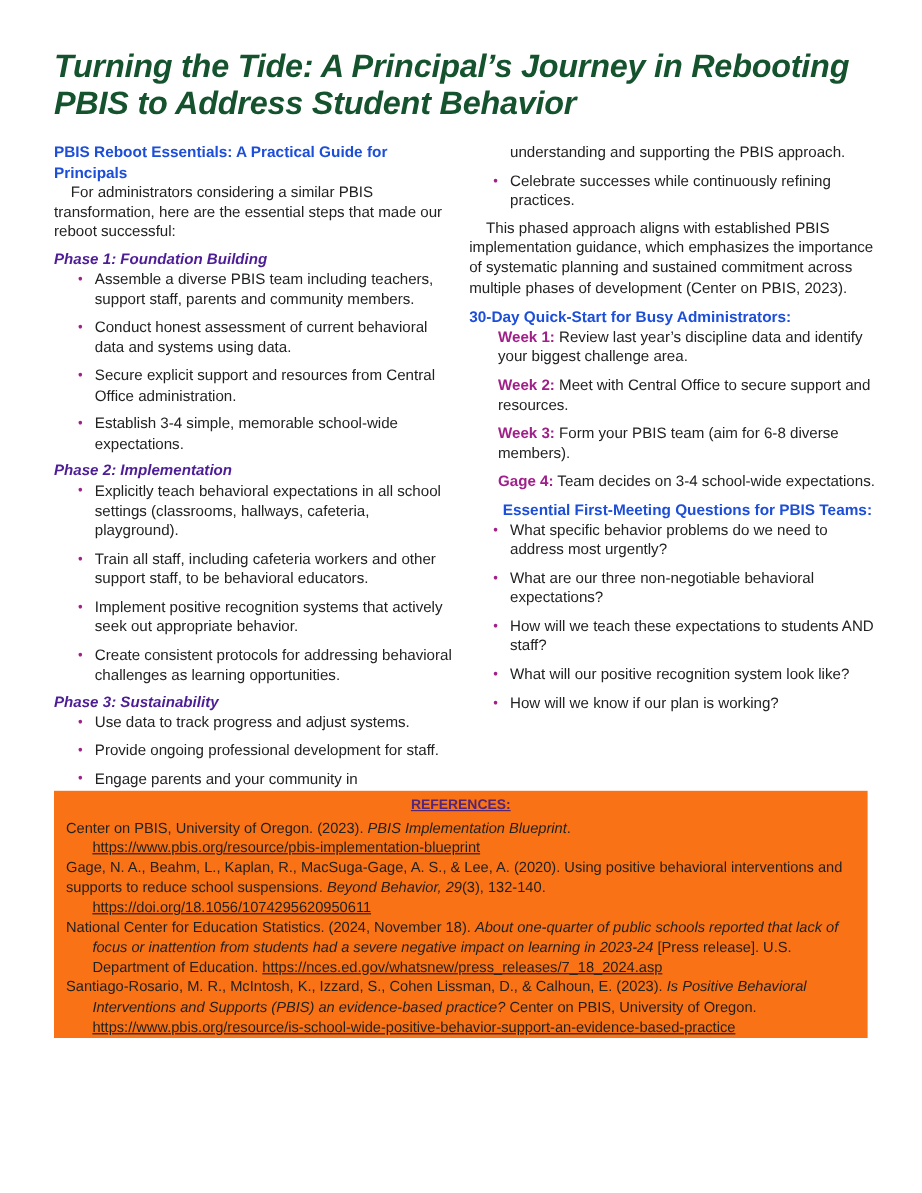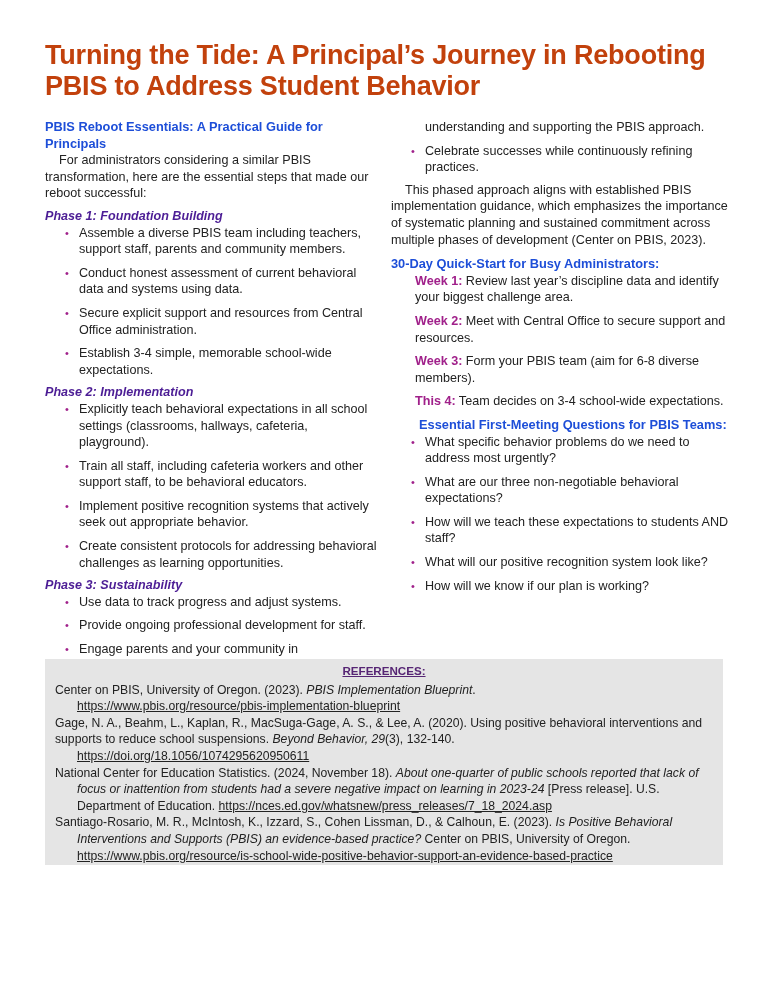--- a/index.html
+++ b/index.html
@@ -1,31 +1,31 @@
 <!DOCTYPE html>
 <html><head>
   <meta charset="utf-8">
   <style>
     html, body { margin: 0; padding: 0; background: #ffffff; }
     body { width: 768px; height: 994px; position: relative; font-family: "Liberation Sans", sans-serif; color: #222; overflow: hidden; }
-    .title { position: absolute; left: 45px; top: 40px; width: 700px; margin: 0; font-family: "Liberation Sans", sans-serif; font-weight: bold; font-size: 27px; line-height: 31px; color: #c2410c; letter-spacing: -0.2px; }
+    .title { position: absolute; left: 45px; top: 40px; width: 700px; margin: 0; font-family: "Liberation Sans", sans-serif; font-weight: bold; font-size: 27px; line-height: 31px; color: #14532d; letter-spacing: -0.2px; font-style: italic; }
     .col { position: absolute; top: 119px; font-size: 12.6px; line-height: 16.6px; color: #222; }
     .col-left { left: 45px; width: 335px; }
     .col-right { left: 391px; width: 340px; }
     .h-purple { color: #1d4ed8; font-weight: bold; font-size: 12.8px; margin: 0; }
     .h-magenta { color: #4c1d95; font-weight: bold; font-style: italic; font-size: 12.6px; margin: 6px 0 0 0; }
     p { margin: 0; }
     .indent-first { text-indent: 14px; }
     ul { list-style: none; margin: 0; padding: 0 0 0 20px; }
     ul li { position: relative; padding-left: 14px; margin: 0 0 7px 0; }
     ul li::before { content: "•"; position: absolute; left: 0; top: 0; color: #a0208a; font-size: 11px; }
     ul li:last-child { margin-bottom: 0; }
     .week { padding-left: 24px; margin: 0 0 7px 0; }
     .week-label { color: #a0208a; font-weight: bold; }
-    .refs { position: absolute; left: 45px; top: 659px; width: 678px; height: 206px; background: #e5e5e5; box-sizing: border-box; padding: 4px 10px; font-size: 12.2px; line-height: 16.6px; color: #222; }
+    .refs { position: absolute; left: 45px; top: 659px; width: 678px; height: 206px; background: #f97316; box-sizing: border-box; padding: 4px 10px; font-size: 12.2px; line-height: 16.6px; color: #222; }
     .refs-title { text-align: center; color: #562574; font-weight: bold; text-decoration: underline; font-size: 11.6px; margin-bottom: 2px; }
     .ref { margin: 0; }
     .ref .hang { padding-left: 22px; }
     .ref i { font-style: italic; }
     .link { text-decoration: underline; color: #222; cursor: pointer; }
   </style>
 </head>
 <body>
 
 <h1 class="title">Turning the Tide: A Principal’s Journey in Rebooting PBIS to Address Student Behavior</h1>
@@ -63,21 +63,21 @@
   <ul>
     <li>Celebrate successes while continuously refining practices.</li>
   </ul>
   <p class="indent-first" style="margin-top:6px;">This phased approach aligns with established PBIS implementation guidance, which emphasizes the importance of systematic planning and sustained commitment across multiple phases of development (Center on PBIS, 2023).</p>
 
   <p class="h-purple" style="margin-top:8px;">30-Day Quick-Start for Busy Administrators:</p>
   <div>
     <p class="week"><span class="week-label">Week 1:</span><span> Review last year’s discipline data and identify your biggest challenge area.</span></p>
     <p class="week"><span class="week-label">Week 2:</span><span> Meet with Central Office to secure support and resources.</span></p>
     <p class="week"><span class="week-label">Week 3:</span><span> Form your PBIS team (aim for 6-8 diverse members).</span></p>
-    <p class="week"><span class="week-label">This 4:</span><span> Team decides on 3-4 school-wide expectations.</span></p>
+    <p class="week"><span class="week-label">Gage 4:</span><span> Team decides on 3-4 school-wide expectations.</span></p>
   </div>
 
   <p class="h-purple" style="margin-top:6px;padding-left:28px;">Essential First-Meeting Questions for PBIS Teams:</p>
   <ul>
     <li>What specific behavior problems do we need to address most urgently?</li>
     <li>What are our three non-negotiable behavioral expectations?</li>
     <li>How will we teach these expectations to students AND staff?</li>
     <li>What will our positive recognition system look like?</li>
     <li>How will we know if our plan is working?</li>
   </ul>

